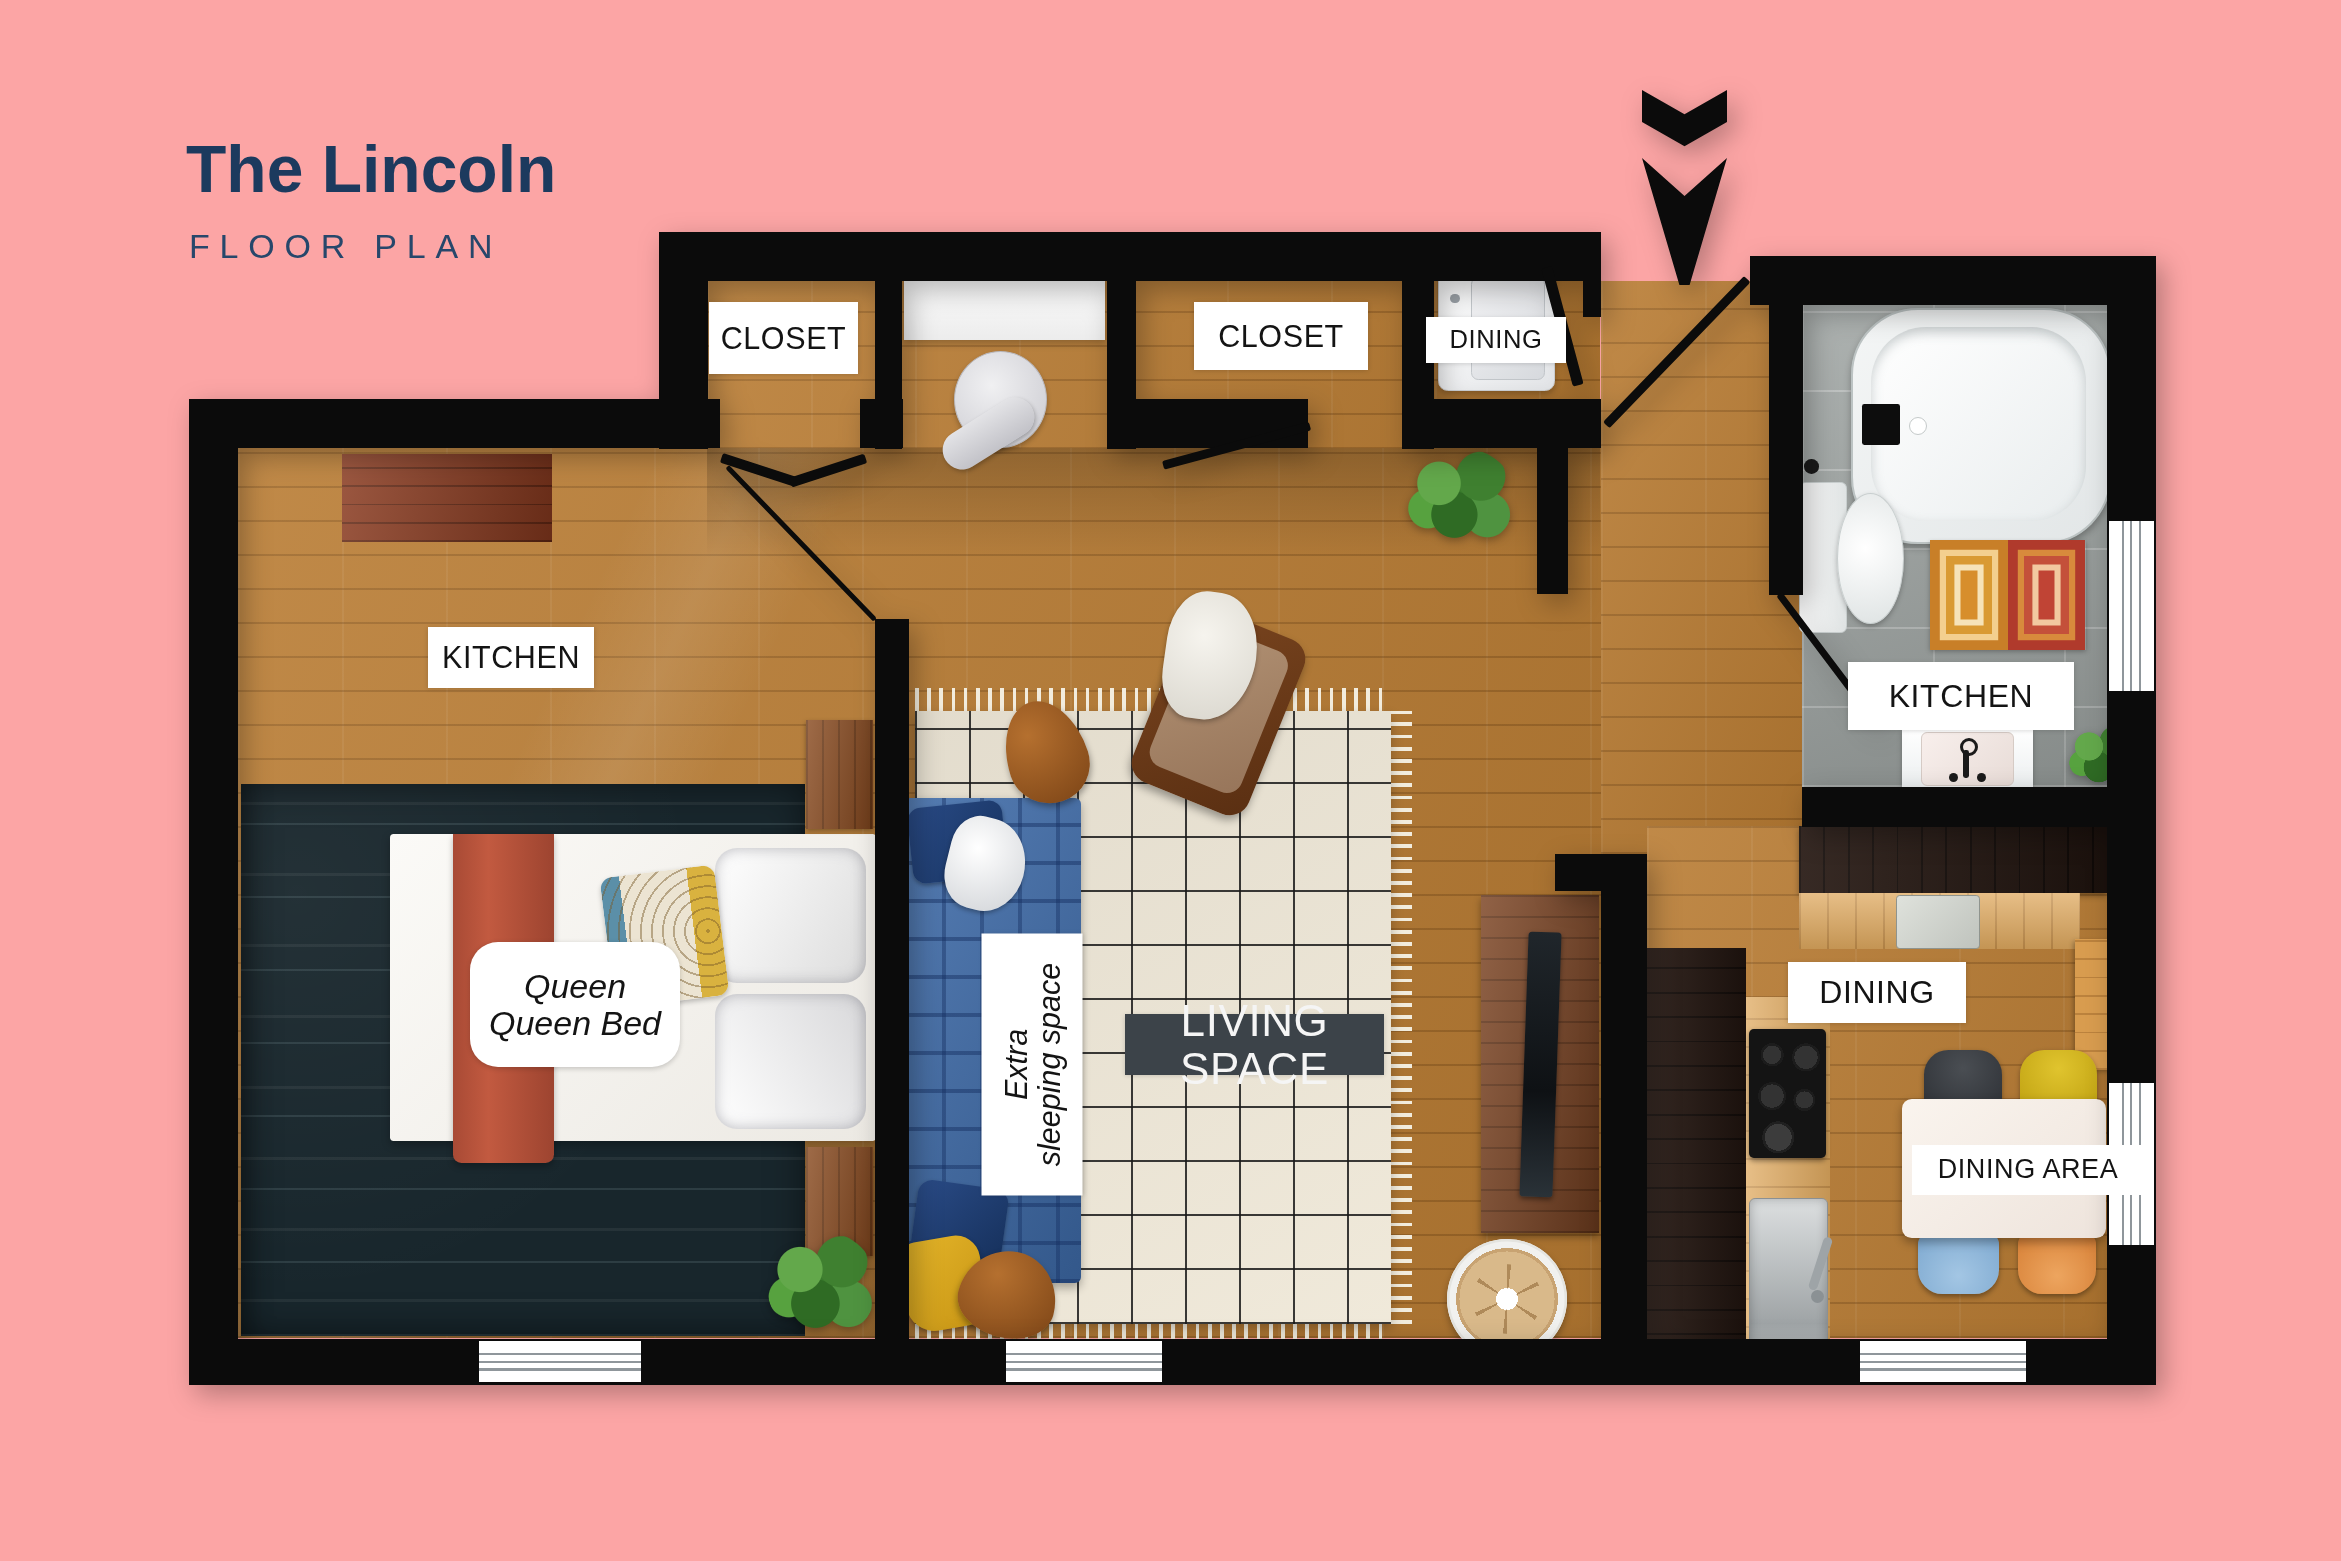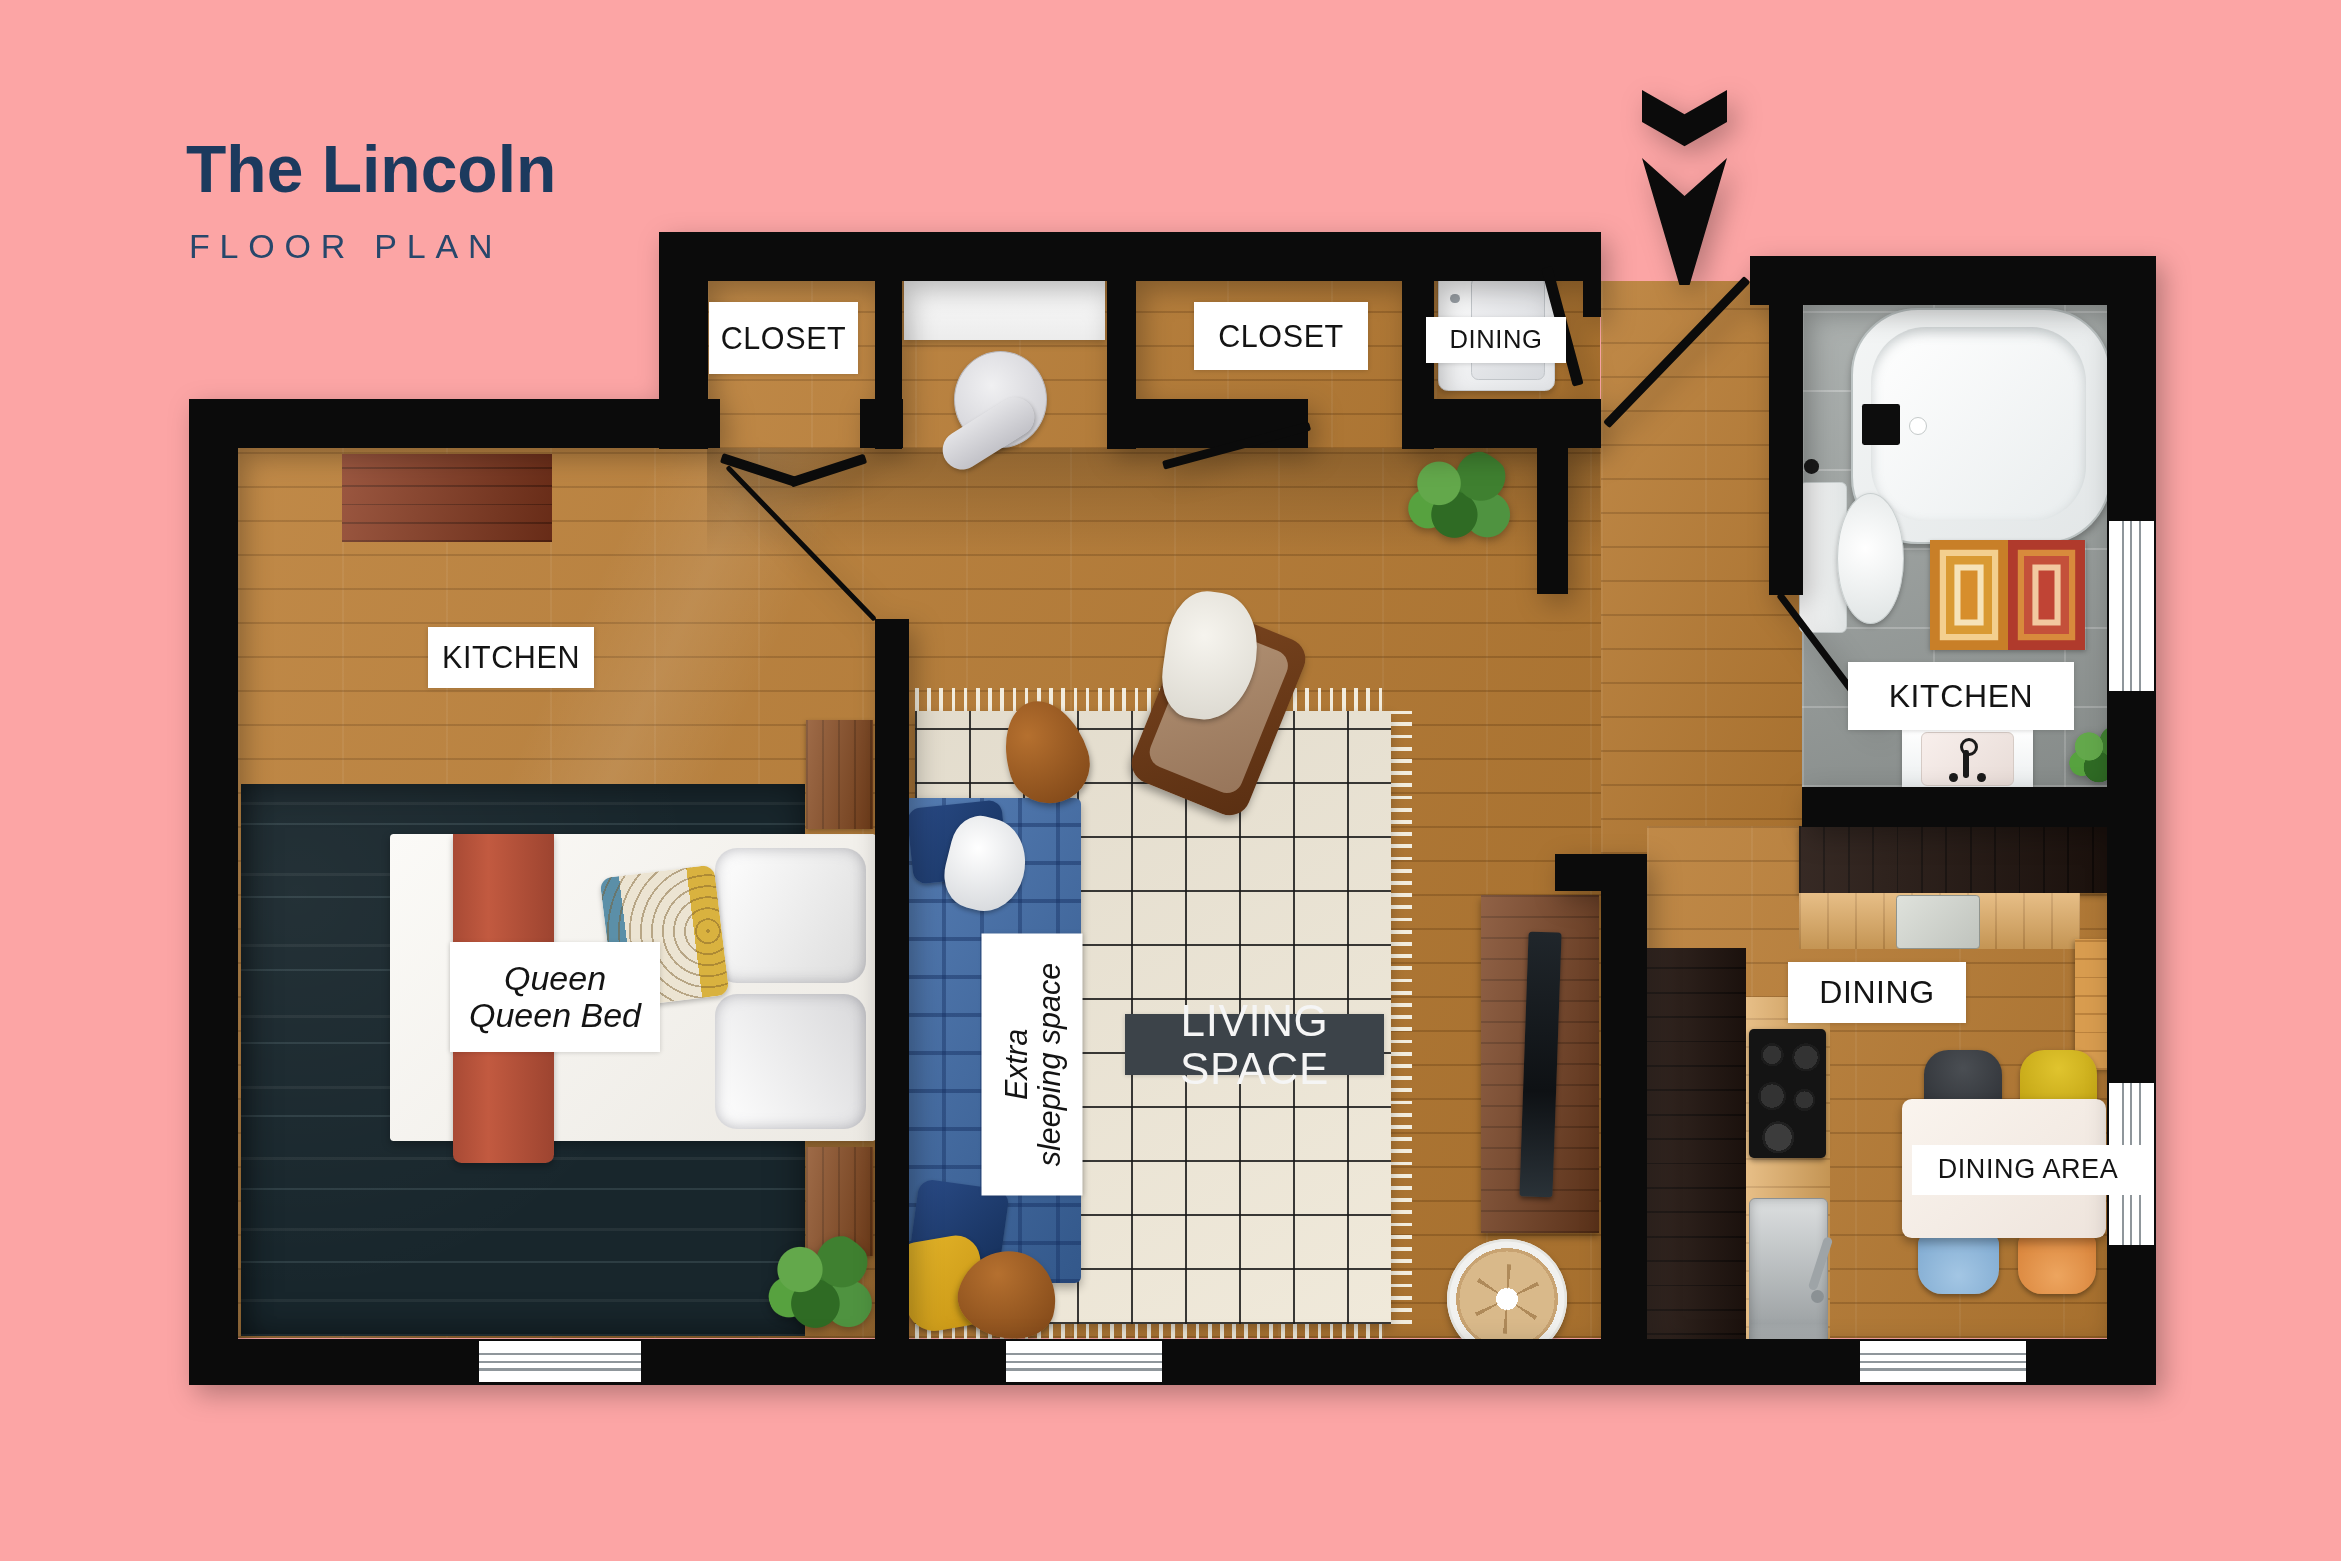--- a/index.html
+++ b/index.html
@@ -259,21 +259,21 @@
 
   <div class="label" style="left:709px;top:302px;width:149px;height:72px;font-size:30.5px;">CLOSET</div>
   <div class="label" style="left:1194px;top:302px;width:174px;height:68px;font-size:30.5px;">CLOSET</div>
   <div class="label" style="left:1426px;top:317px;width:140px;height:46px;font-size:25.6px;">DINING</div>
   <div class="label" style="left:428px;top:627px;width:166px;height:61px;font-size:30.5px;">KITCHEN</div>
   <div class="label" style="left:1848px;top:662px;width:226px;height:68px;font-size:32px;">KITCHEN</div>
   <div class="label" style="left:1788px;top:962px;width:178px;height:61px;font-size:32px;">DINING</div>
   <div class="label dark" style="left:1125px;top:1014px;width:259px;height:61px;font-size:44px;">LIVING SPACE</div>
   <div class="label" style="left:1912px;top:1145px;width:232px;height:50px;font-size:27px;box-shadow:none;">DINING AREA</div>
 
-  <div class="label ital" style="left:450px;top:942px;width:210px;height:110px;font-size:34px;flex-direction:column;">
+  <div class="label ital" style="left:470px;top:942px;width:210px;height:125px;font-size:34px;flex-direction:column;border-radius:28px;">
     <span>Queen</span>
     <span>Queen Bed</span>
   </div>
   <div class="label ital" style="left:901px;top:1014px;width:262px;height:101px;font-size:30.5px;transform:rotate(-90deg);flex-direction:column;">
     <span>Extra</span>
     <span>sleeping space</span>
   </div>
 
 </div>
 

